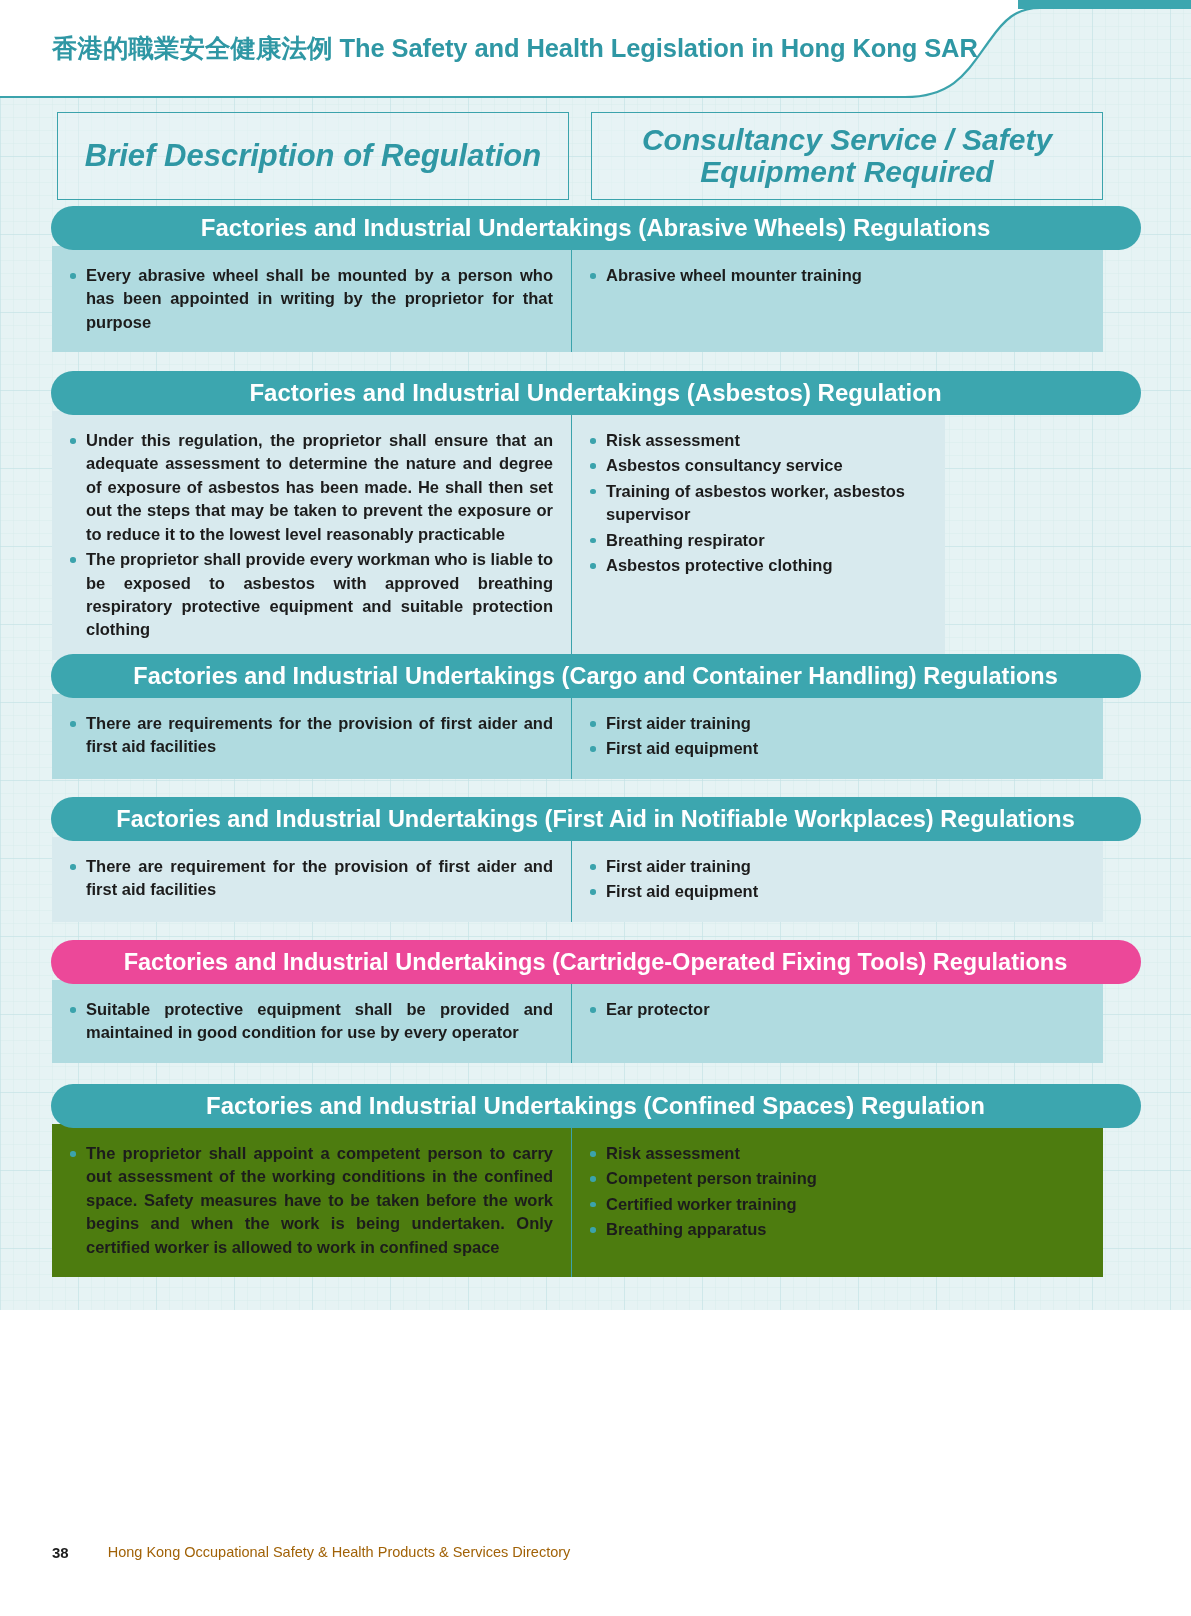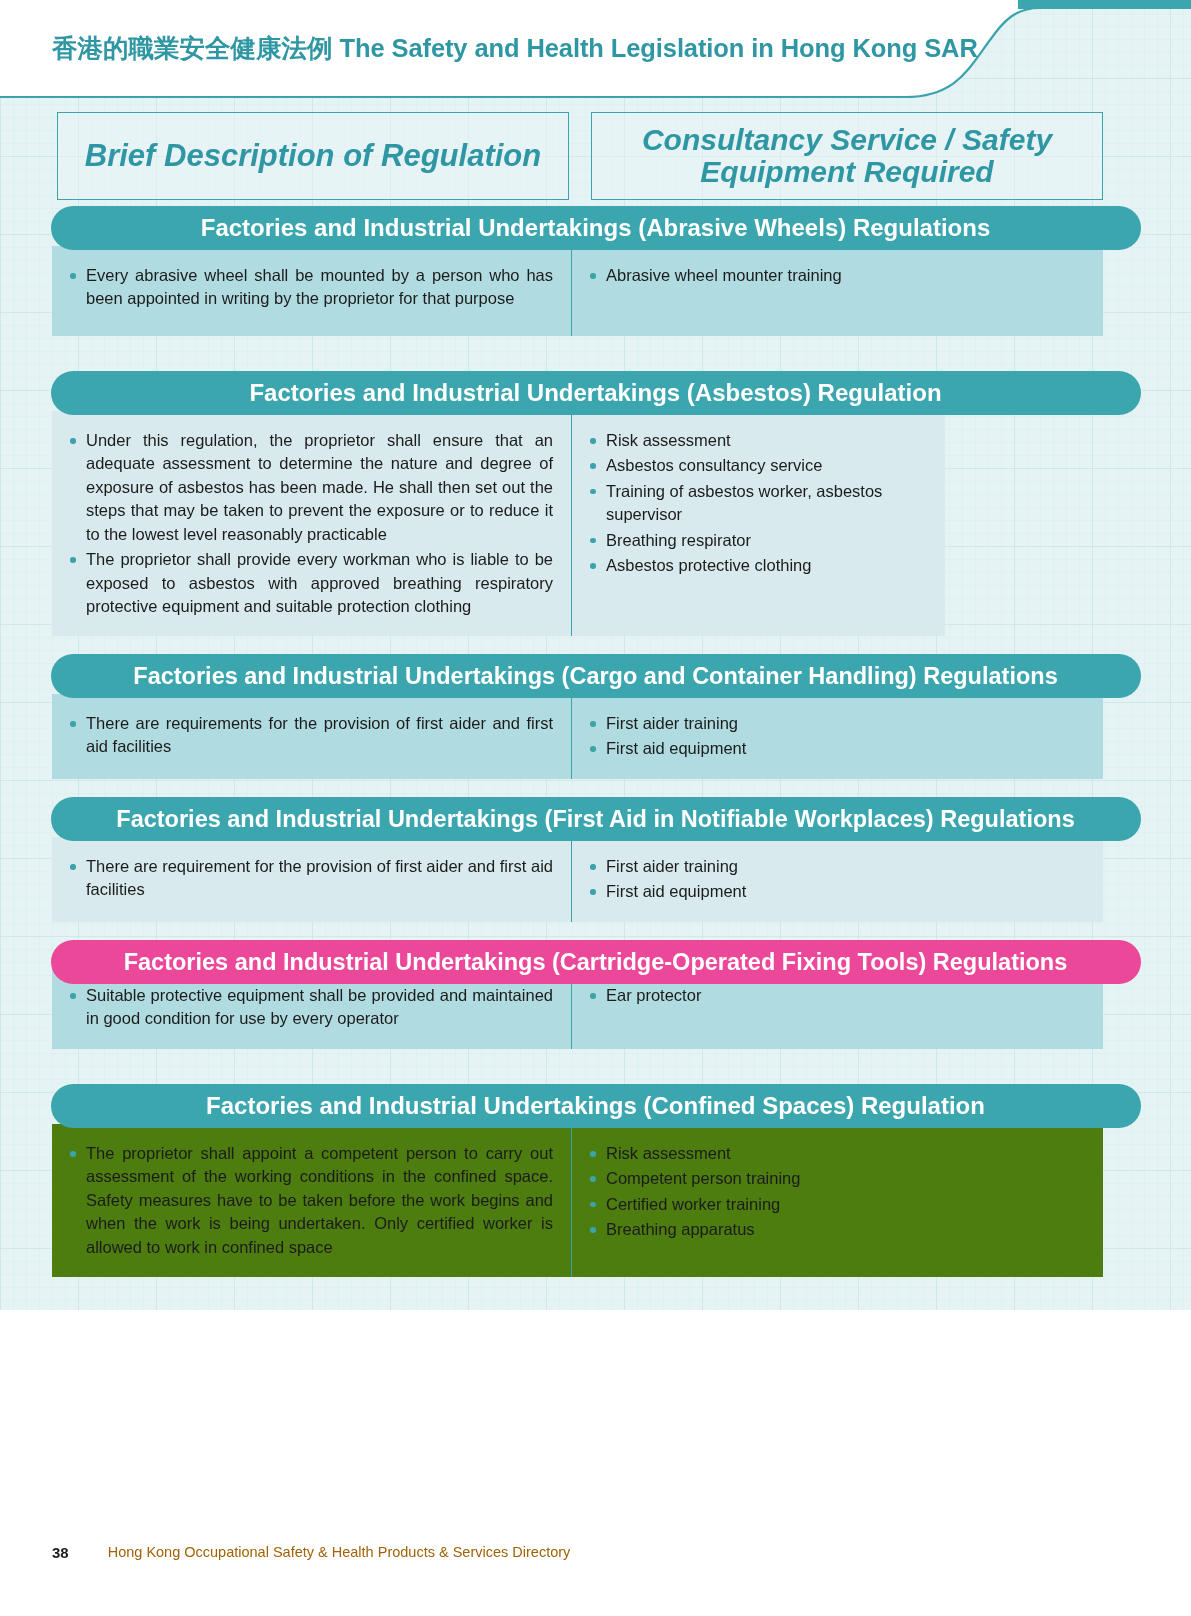--- a/index.html
+++ b/index.html
@@ -94,20 +94,21 @@
     line-height: 1.05;
     box-sizing: border-box;
   }
   .section-body {
     display: flex;
     box-sizing: border-box;
   }
   .cell {
     box-sizing: border-box;
     padding: 14px 14px 16px 14px;
+    font-weight: bold;
   }
   .cell-left  { width: 520px; border-right: 1.6px solid #3ba3ac; }
   .cell-right { flex: 1; }
   ul.bullets {
     list-style: none;
     margin: 0;
     padding: 0;
   }
   ul.bullets li {
     position: relative;
@@ -262,21 +263,21 @@
         <div class="cell cell-right">
           <ul class="bullets">
             <li>First aider training</li>
             <li>First aid equipment</li>
           </ul>
         </div>
       </div>
     </div>
     <div class="section" style="position: absolute; left: 0px; top: 734px; width: 1191px;">
       <div class="section-banner" style="width: 1090px; min-height: 44px; font-size: 23.5px; display: flex; align-items: center; justify-content: center; padding: 0px 18px; background: #ec4899; color: rgb(255, 255, 255); position: relative; z-index: 2;">Factories and Industrial Undertakings (Cartridge-Operated Fixing Tools) Regulations</div>
-      <div class="section-body" style="position: absolute; left: 52px; top: 26px; width: 1051px; min-height: 68px; padding-top: 4px; background: rgb(176, 219, 224); z-index: 1;">
+      <div class="section-body" style="position: absolute; left: 52px; top: 40px; width: 1051px; min-height: 68px; padding-top: 4px; background: rgb(176, 219, 224); z-index: 1;">
         <div class="cell cell-left">
           <ul class="bullets">
             <li>Suitable protective equipment shall be provided and maintained in good condition for use by every operator</li>
           </ul>
         </div>
         <div class="cell cell-right">
           <ul class="bullets">
             <li>Ear protector</li>
           </ul>
         </div>

